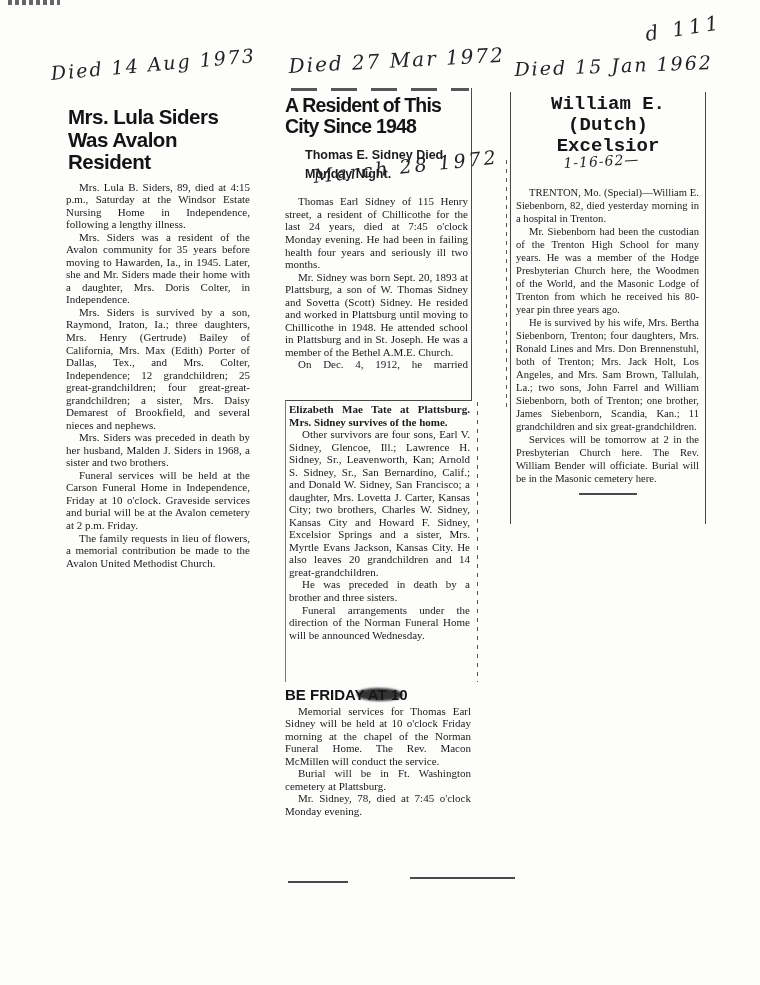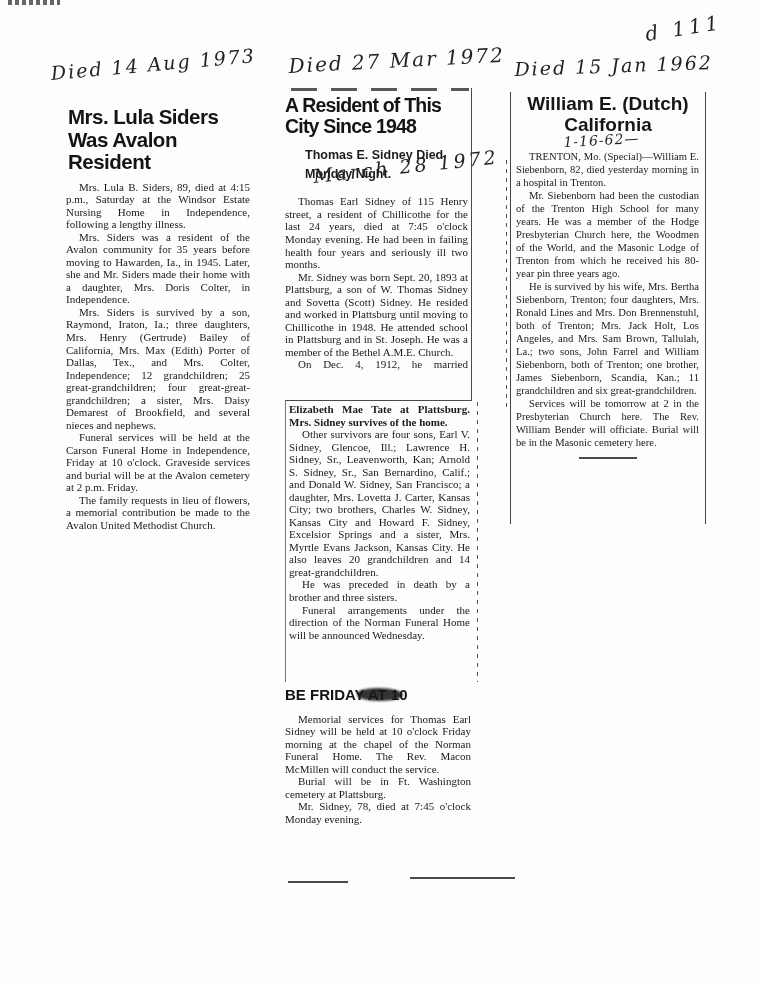--- a/index.html
+++ b/index.html
@@ -35,21 +35,21 @@
 
   
   .headline-sans {
     font-family: "Liberation Sans", sans-serif;
     font-weight: bold;
     color: #141414;
     letter-spacing: -0.5px;
     line-height: 1.1;
   }
   .headline-serif {
-    font-family: Liberation Sans, sans-serif;
+    font-family: Liberation Mono, monospace;
     font-weight: bold;
     color: #161616;
     text-align: center;
     line-height: 1.1;
   }
   .subhead {
     font-family: "Liberation Sans", sans-serif;
     font-weight: bold;
     font-size: 12.5px;
     line-height: 1.5;
@@ -89,20 +89,21 @@
 <div class="abs" style="left:50px; top:62px; width:210px;">
   <div class="handwriting" style="font-size:19px; transform:rotate(-5deg); transform-origin:left top;">Died 14 Aug 1973</div>
   <div class="headline-sans" style="margin:22px 0 0 18px; font-size:20.5px;">
     <div>Mrs. Lula Siders</div>
     <div>Was Avalon Resident</div>
   </div>
   <div class="news-body" style="margin:7px 0 0 16px; width:184px;">
     <p>Mrs. Lula B. Siders, 89, died at 4:15 p.m., Saturday at the Windsor Estate Nursing Home in Independence, following a lengthy illness.</p>
     <p>Mrs. Siders was a resident of the Avalon community for 35 years before moving to Hawarden, Ia., in 1945. Later, she and Mr. Siders made their home with a daughter, Mrs. Doris Colter, in Independence.</p>
     <p>Mrs. Siders is survived by a son, Raymond, Iraton, Ia.; three daughters, Mrs. Henry (Gertrude) Bailey of California, Mrs. Max (Edith) Porter of Dallas, Tex., and Mrs. Colter, Independence; 12 grandchildren; 25 great-grandchildren; four great-great-grandchildren; a sister, Mrs. Daisy Demarest of Brookfield, and several nieces and nephews.</p>
+    <p>Mrs. Siders was preceded in death by her husband, Malden J. Siders in 1968, a sister and two brothers.</p>
     <p>Funeral services will be held at the Carson Funeral Home in Independence, Friday at 10 o'clock. Graveside services and burial will be at the Avalon cemetery at 2 p.m. Friday.</p>
     <p>The family requests in lieu of flowers, a memorial contribution be made to the Avalon United Methodist Church.</p>
   </div>
 </div>
 
 <div class="abs handwriting" style="left:288px; top:54px; font-size:20px; transform:rotate(-3deg); transform-origin:left top;">Died 27 Mar 1972</div>
 
 <div class="abs" style="left:285px; top:88px; width:187px; height:312px; border-right:1px solid #4a4a4a; overflow:hidden;">
   <div class="torn-dashes" style="width:178px; margin-left:6px;"></div>
   <div class="headline-sans" style="margin-top:4px; font-size:19.5px; letter-spacing:-0.8px;">
@@ -129,38 +130,38 @@
     <p>Funeral arrangements under the direction of the Norman Funeral Home will be announced Wednesday.</p>
   </div>
 </div>
 <div class="abs dotted-rule" style="left:477px; top:402px; height:280px;"></div>
 
 <div class="abs" style="left:285px; top:686px; width:190px;">
   <div class="headline-sans" style="position:relative; font-size:15px; line-height:1.25; letter-spacing:0;">
     <div>BE FRIDAY AT 10</div>
     <div class="ink-smudge" style="left:72px; top:2px; width:46px; height:13px;"></div>
   </div>
-  <div class="news-body" style="margin-top:8px; width:186px;">
+  <div class="news-body" style="margin-top:0; width:186px;">
     <p>Memorial services for Thomas Earl Sidney will be held at 10 o'clock Friday morning at the chapel of the Norman Funeral Home. The Rev. Macon McMillen will conduct the service.</p>
     <p>Burial will be in Ft. Washington cemetery at Plattsburg.</p>
     <p>Mr. Sidney, 78, died at 7:45 o'clock Monday evening.</p>
   </div>
 </div>
 <div class="abs hrule" style="left:288px; top:881px; width:60px; height:2px;"></div>
 <div class="abs hrule" style="left:410px; top:877px; width:105px; height:2px;"></div>
 
 <div class="abs handwriting" style="left:514px; top:58px; font-size:19px; transform:rotate(-2deg); transform-origin:left top;">Died 15 Jan 1962</div>
 
 <div class="abs" style="left:510px; top:92px; width:196px; height:432px; border-left:1px solid #444; border-right:1px solid #444; overflow:hidden;">
   <div class="headline-serif" style="margin-top:2px; font-size:19px;">
     <div>William E. (Dutch)</div>
-    <div>California</div>
+    <div>Excelsior</div>
   </div>
   <div class="handwriting" style="margin:-2px 0 0 52px; font-size:14px; transform:rotate(-3deg); transform-origin:left top; letter-spacing:1px;">1-16-62—</div>
   <div class="news-body" style="margin:0 6px 0 5px;">
-    <p style="font-size:10.6px; line-height:1.23;">TRENTON, Mo. (Special)—William E. Siebenborn, 82, died yesterday morning in a hospital in Trenton.</p>
+    <p style="font-size:10.6px; line-height:1.23;margin-top:15px;">TRENTON, Mo. (Special)—William E. Siebenborn, 82, died yesterday morning in a hospital in Trenton.</p>
     <p style="font-size:10.6px; line-height:1.23;">Mr. Siebenborn had been the custodian of the Trenton High School for many years. He was a member of the Hodge Presbyterian Church here, the Woodmen of the World, and the Masonic Lodge of Trenton from which he received his 80-year pin three years ago.</p>
     <p style="font-size:10.6px; line-height:1.23;">He is survived by his wife, Mrs. Bertha Siebenborn, Trenton; four daughters, Mrs. Ronald Lines and Mrs. Don Brennenstuhl, both of Trenton; Mrs. Jack Holt, Los Angeles, and Mrs. Sam Brown, Tallulah, La.; two sons, John Farrel and William Siebenborn, both of Trenton; one brother, James Siebenborn, Scandia, Kan.; 11 grandchildren and six great-grandchildren.</p>
     <p style="font-size:10.6px; line-height:1.23;">Services will be tomorrow at 2 in the Presbyterian Church here. The Rev. William Bender will officiate. Burial will be in the Masonic cemetery here.</p>
   </div>
   <div class="hrule" style="width:58px; margin:8px auto 0 auto; height:2px;"></div>
 </div>
 <div class="abs dotted-rule" style="left:506px; top:160px; height:250px;"></div>
 
 </body></html>

